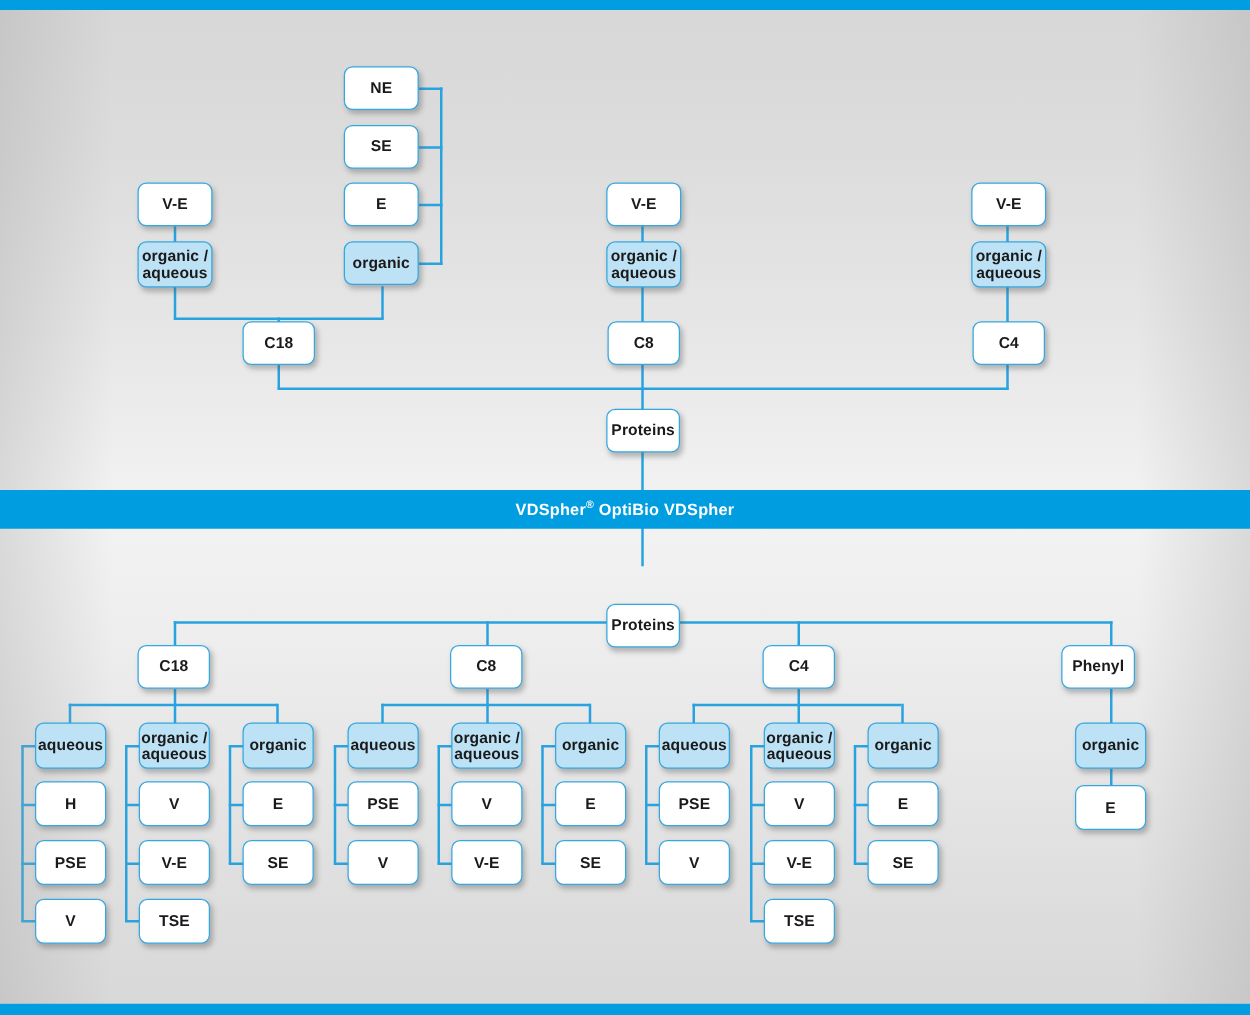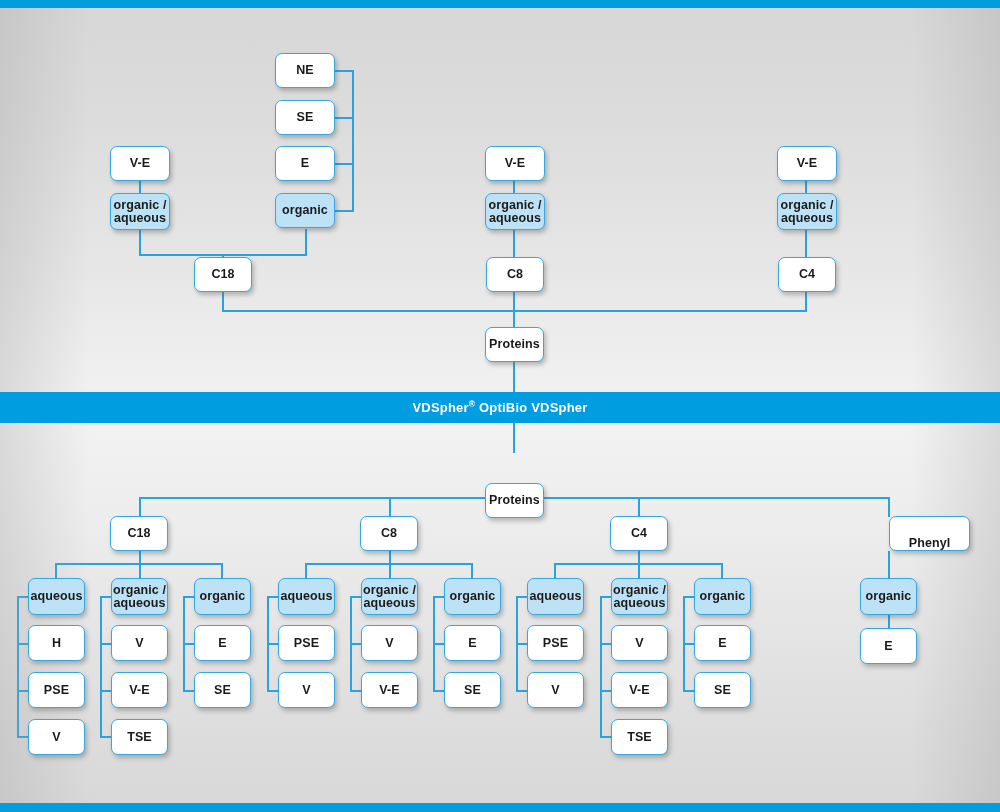--- a/index.html
+++ b/index.html
@@ -244,21 +244,21 @@
 
   <div class="bx" style="left:110px;top:516px;width:58px;height:35px;">
       <span>C18</span>
     </div>
   <div class="bx" style="left:360px;top:516px;width:58px;height:35px;">
       <span>C8</span>
     </div>
   <div class="bx" style="left:610px;top:516px;width:58px;height:35px;">
       <span>C4</span>
     </div>
-  <div class="bx" style="left:889px;top:516px;width:81px;height:35px;align-items:flex-end;">
+  <div class="bx" style="left:849px;top:516px;width:59px;height:35px;">
       <span>Phenyl</span>
     </div>
 
   <div class="bx blue" style="left:28px;top:578px;width:57px;height:37px;">
       <span>aqueous</span>
     </div>
   <div class="bx" style="left:28px;top:625px;width:57px;height:36px;">
       <span>H</span>
     </div>
   <div class="bx" style="left:28px;top:672px;width:57px;height:36px;">

